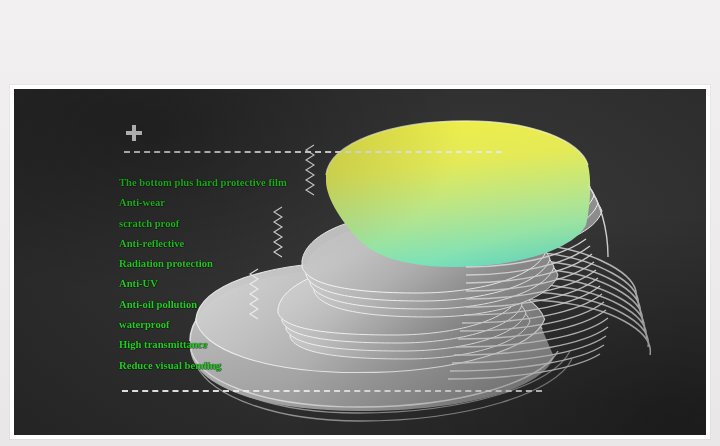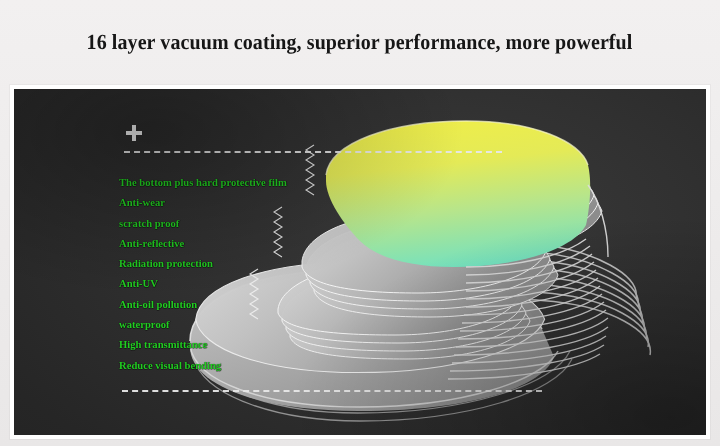--- a/index.html
+++ b/index.html
@@ -134,23 +134,20 @@
     top: 0;
     width: 692px;
     height: 346px;
   }
 </style>
 </head>
 <body>
 
 <div id="root">
 
-  <div class="title-bar">
-    <div class="title-text">16 layer vacuum coating, superior performance, more powerful</div>
-  </div>
 
   <div class="panel-frame">
     <div class="panel">
 
       <svg class="lens-stack" viewBox="0 0 692 346" preserveAspectRatio="none">
         <defs>
           <linearGradient id="topGrad" x1="0.35" y1="0" x2="0.55" y2="1">
             <stop offset="0%" stop-color="#eeee4a"></stop>
             <stop offset="30%" stop-color="#e4ea57"></stop>
             <stop offset="62%" stop-color="#b6e58c"></stop>

